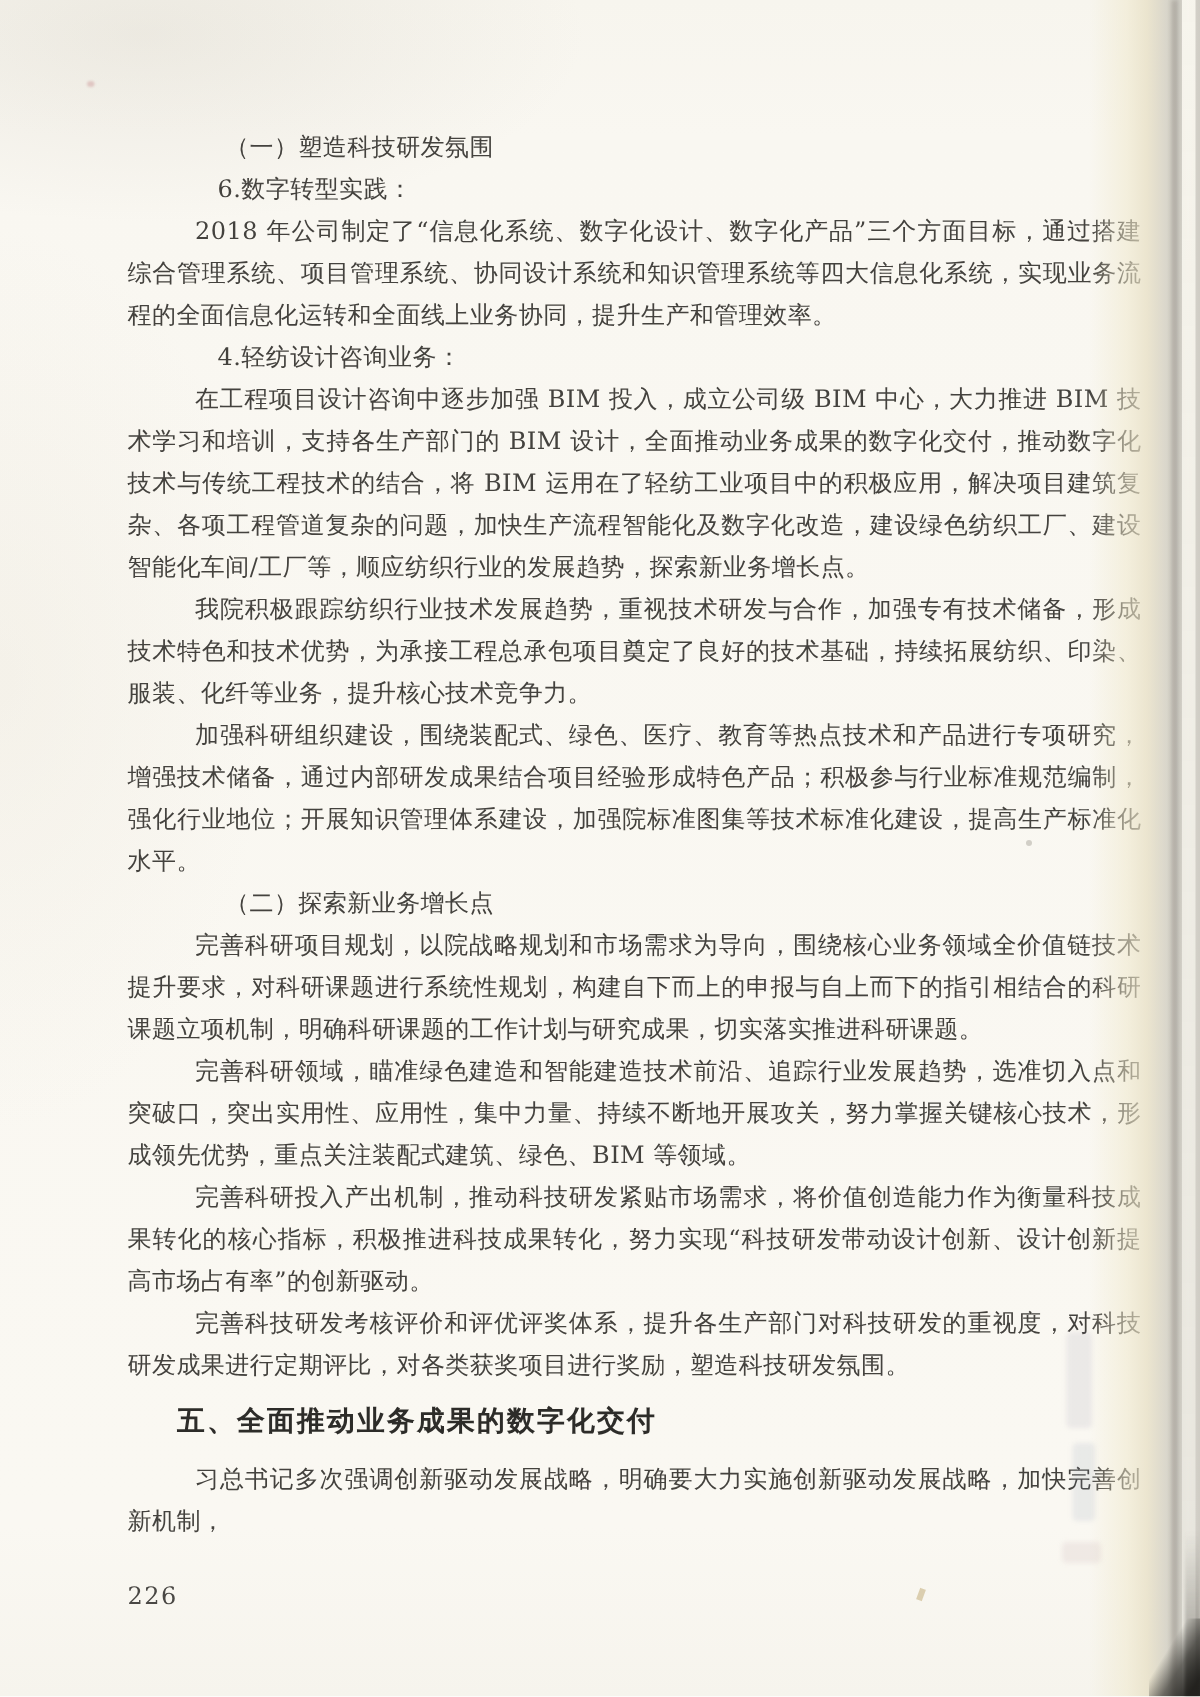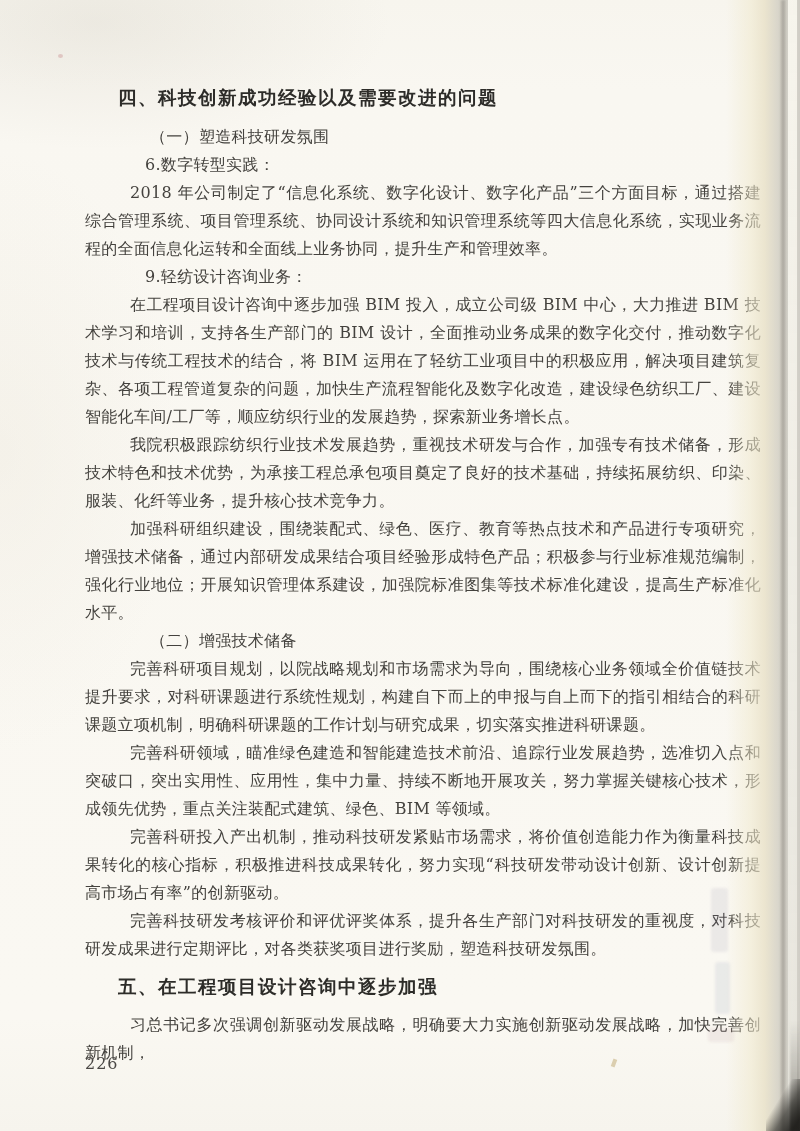--- a/index.html
+++ b/index.html
@@ -96,34 +96,33 @@
     letter-spacing: 1px;
     font-family: "DejaVu Serif", serif;
   }
 </style>
 </head>
 <body>
 
 <div class="scan-page">
 
   <div class="content">
-    <div class="h1">四、科技创新成功经验以及需要改进的问题</div>
     <div class="sub">（一）塑造科技研发氛围</div>
     <div class="num">6.数字转型实践：</div>
     <div class="para">2018 年公司制定了“信息化系统、数字化设计、数字化产品”三个方面目标，通过搭建综合管理系统、项目管理系统、协同设计系统和知识管理系统等四大信息化系统，实现业务流程的全面信息化运转和全面线上业务协同，提升生产和管理效率。</div>
-    <div class="num">9.轻纺设计咨询业务：</div>
+    <div class="num">4.轻纺设计咨询业务：</div>
     <div class="para">在工程项目设计咨询中逐步加强 BIM 投入，成立公司级 BIM 中心，大力推进 BIM 技术学习和培训，支持各生产部门的 BIM 设计，全面推动业务成果的数字化交付，推动数字化技术与传统工程技术的结合，将 BIM 运用在了轻纺工业项目中的积极应用，解决项目建筑复杂、各项工程管道复杂的问题，加快生产流程智能化及数字化改造，建设绿色纺织工厂、建设智能化车间/工厂等，顺应纺织行业的发展趋势，探索新业务增长点。</div>
     <div class="para">我院积极跟踪纺织行业技术发展趋势，重视技术研发与合作，加强专有技术储备，形成技术特色和技术优势，为承接工程总承包项目奠定了良好的技术基础，持续拓展纺织、印染、服装、化纤等业务，提升核心技术竞争力。</div>
     <div class="para">加强科研组织建设，围绕装配式、绿色、医疗、教育等热点技术和产品进行专项研究，增强技术储备，通过内部研发成果结合项目经验形成特色产品；积极参与行业标准规范编制，强化行业地位；开展知识管理体系建设，加强院标准图集等技术标准化建设，提高生产标准化水平。</div>
-    <div class="sub">（二）增强技术储备</div>
+    <div class="sub">（二）探索新业务增长点</div>
     <div class="para">完善科研项目规划，以院战略规划和市场需求为导向，围绕核心业务领域全价值链技术提升要求，对科研课题进行系统性规划，构建自下而上的申报与自上而下的指引相结合的科研课题立项机制，明确科研课题的工作计划与研究成果，切实落实推进科研课题。</div>
     <div class="para">完善科研领域，瞄准绿色建造和智能建造技术前沿、追踪行业发展趋势，选准切入点和突破口，突出实用性、应用性，集中力量、持续不断地开展攻关，努力掌握关键核心技术，形成领先优势，重点关注装配式建筑、绿色、BIM 等领域。</div>
     <div class="para">完善科研投入产出机制，推动科技研发紧贴市场需求，将价值创造能力作为衡量科技成果转化的核心指标，积极推进科技成果转化，努力实现“科技研发带动设计创新、设计创新提高市场占有率”的创新驱动。</div>
     <div class="para">完善科技研发考核评价和评优评奖体系，提升各生产部门对科技研发的重视度，对科技研发成果进行定期评比，对各类获奖项目进行奖励，塑造科技研发氛围。</div>
-    <div class="h1 later">五、在工程项目设计咨询中逐步加强</div>
+    <div class="h1 later">五、全面推动业务成果的数字化交付</div>
     <div class="para">习总书记多次强调创新驱动发展战略，明确要大力实施创新驱动发展战略，加快完善创新机制，</div>
   </div>
 
   <div class="page-number">226</div>
 
   <div class="edge-right"></div>
   <div class="edge-seam"></div>
   <div class="edge-highlight"></div>
   <div class="corner-dark2"></div>
   <div class="corner-dark"></div>

